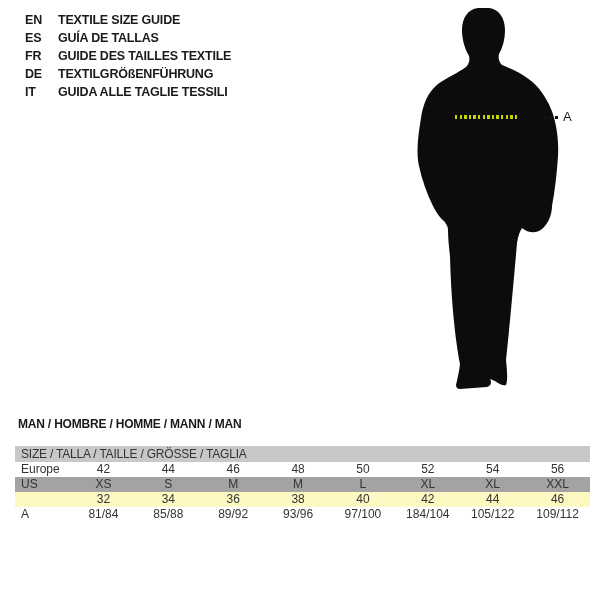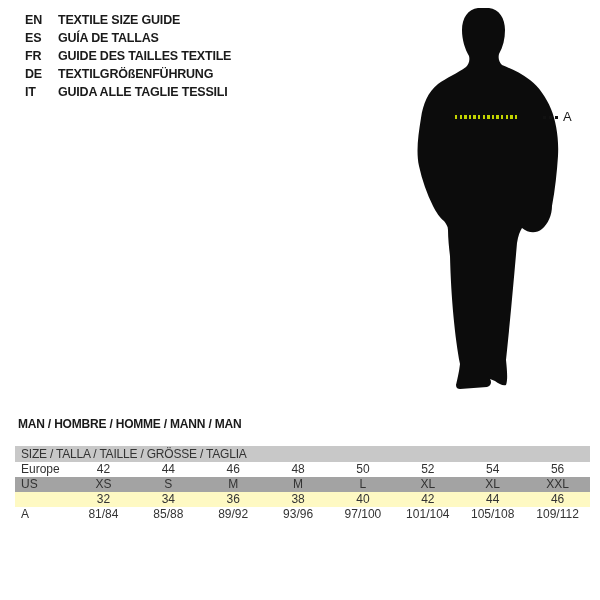--- a/index.html
+++ b/index.html
@@ -125,20 +125,20 @@
       <span class="t-cell">46</span>
     </div>
 
     <div class="t-row">
       <span class="t-label">A</span>
       <span class="t-cell">81/84</span>
       <span class="t-cell">85/88</span>
       <span class="t-cell">89/92</span>
       <span class="t-cell">93/96</span>
       <span class="t-cell">97/100</span>
-      <span class="t-cell">101/104</span>
-      <span class="t-cell">105/108</span>
+      <span class="t-cell">184/104</span>
+      <span class="t-cell">105/122</span>
       <span class="t-cell">109/112</span>
     </div>
   </div>
 
 
 </div>
 
 </body></html>

